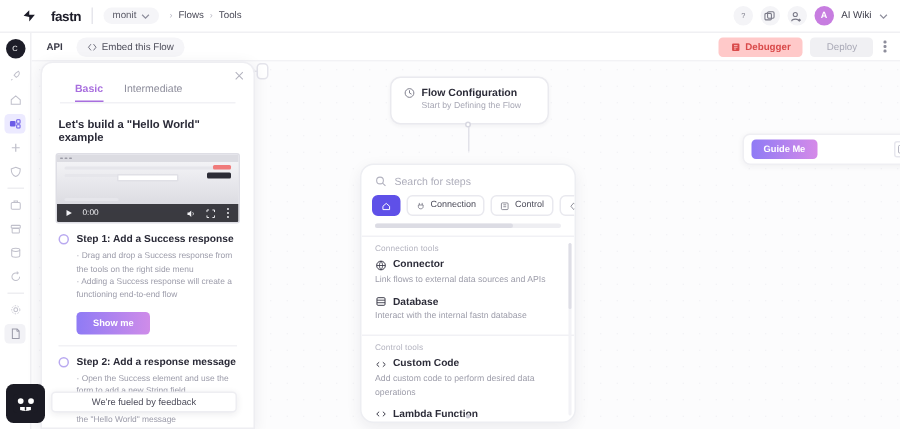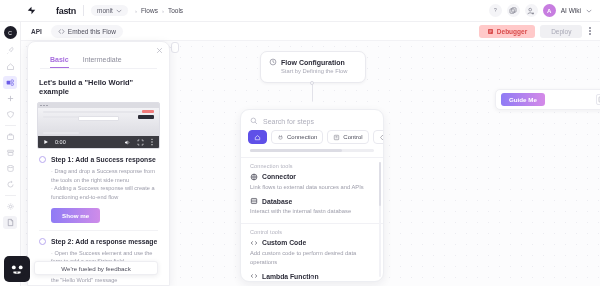--- a/index.html
+++ b/index.html
@@ -13,21 +13,21 @@
   }
 
   
   .topbar {
     position: absolute; top: 0; left: 0; width: 600px; height: 22px;
     background: #ffffff;
     display: flex; align-items: center;
     border-bottom: 1px solid #f0f0f3;
     z-index: 40;
   }
-  .logo-wrap { display: flex; align-items: center; gap: 20px; padding-left: 27px; }
+  .logo-wrap { display: flex; align-items: center; gap: 10px; padding-left: 15px; }
   .logo-mark { width: 9px; height: 9px; position: relative; }
   .logo-text { font-size: 9px; font-weight: bold; letter-spacing: -0.3px; color: #1c1c28; }
   .vdiv { width: 1px; height: 11px; background: #e6e6ec; margin: 0 7px; }
   .org-chip {
     display: flex; align-items: center; gap: 3px;
     background: #f5f5f8; border-radius: 9px; padding: 2px 6px;
     font-size: 6.5px; color: #5b5b68;
   }
   .crumbs { display: flex; align-items: center; gap: 4px; margin-left: 7px; font-size: 6.5px; color: #4a4a57; }
   .crumb-sep { color: #b9b9c4; font-size: 6px; }

